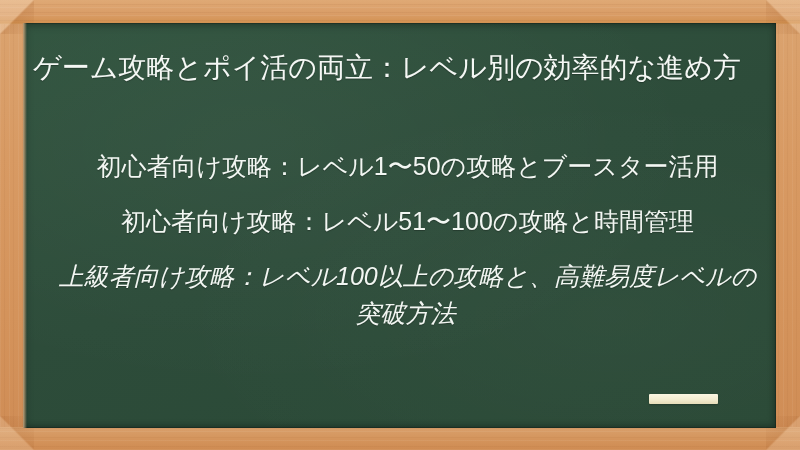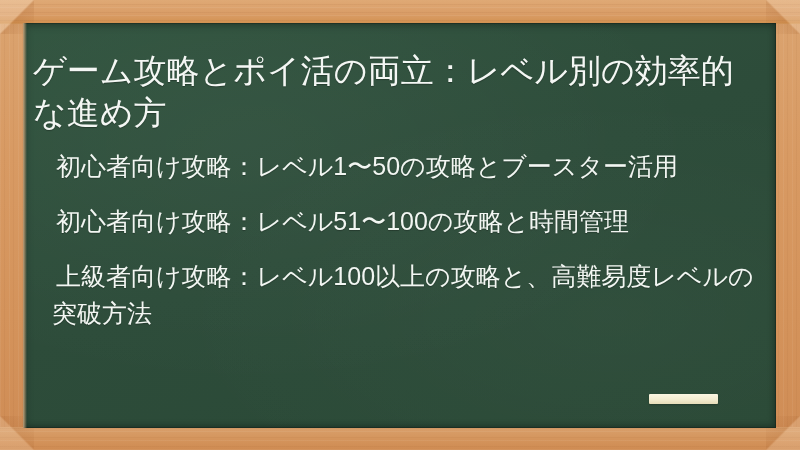--- a/index.html
+++ b/index.html
@@ -103,21 +103,21 @@
     position: absolute;
     left: 0; top: 0; right: 0; bottom: 0;
     padding: 0;
   }
   .slide-title {
     position: absolute;
     left: 10px;
     top: 5px;
     width: 722px;
     color: #f4f7f4;
-    font-size: 33px;
+    font-size: 28px;
     line-height: 42px;
     font-weight: 400;
     letter-spacing: 0px;
     text-shadow: 0 1px 1px rgba(0,0,0,0.28);
     white-space: pre-wrap;
   }
   .bullet-list {
     position: absolute;
     left: 10px;
     top: 125px;
@@ -129,22 +129,23 @@
   .bullet-item {
     color: #f2f6f2;
     font-size: 25px;
     line-height: 37px;
     font-weight: 400;
     margin: 0 0 18px 0;
     padding: 0 0 0 19px;
     text-indent: 4px;
     text-shadow: 0 1px 1px rgba(0,0,0,0.26);
     white-space: pre-wrap;
+    text-align: center;
   }
-  .bullet-item:last-child { margin-bottom: 0; }
+  .bullet-item:last-child { margin-bottom: 0; font-style: italic; }
 
   
   .chalk {
     position: absolute;
     left: 649px;
     top: 394px;
     width: 69px;
     height: 10px;
     background: linear-gradient(180deg, #fbf6e2 0%, #f3ecd0 55%, #e6dcb8 100%);
     border-radius: 1px;

